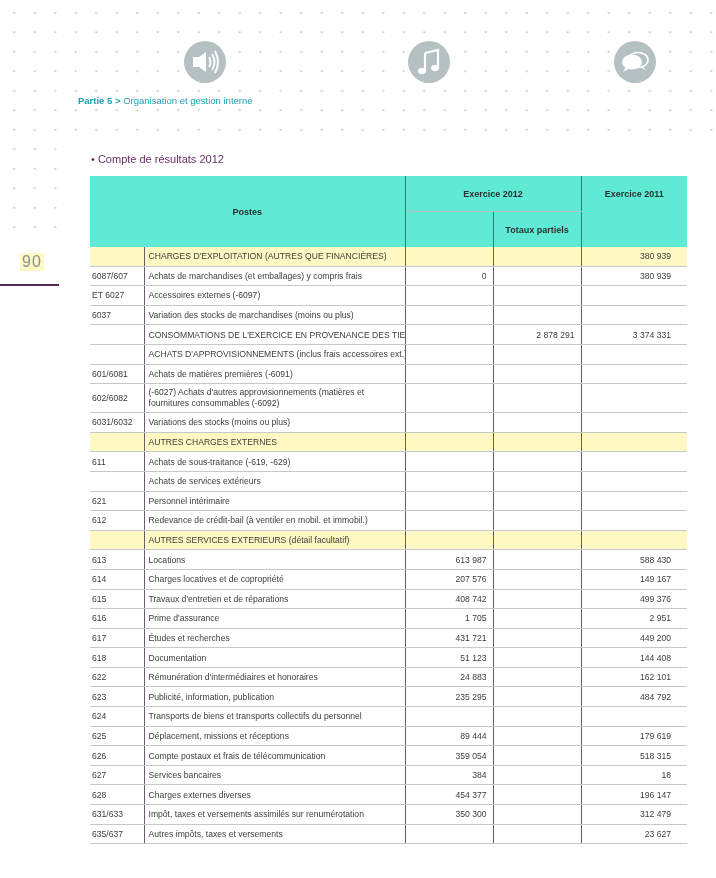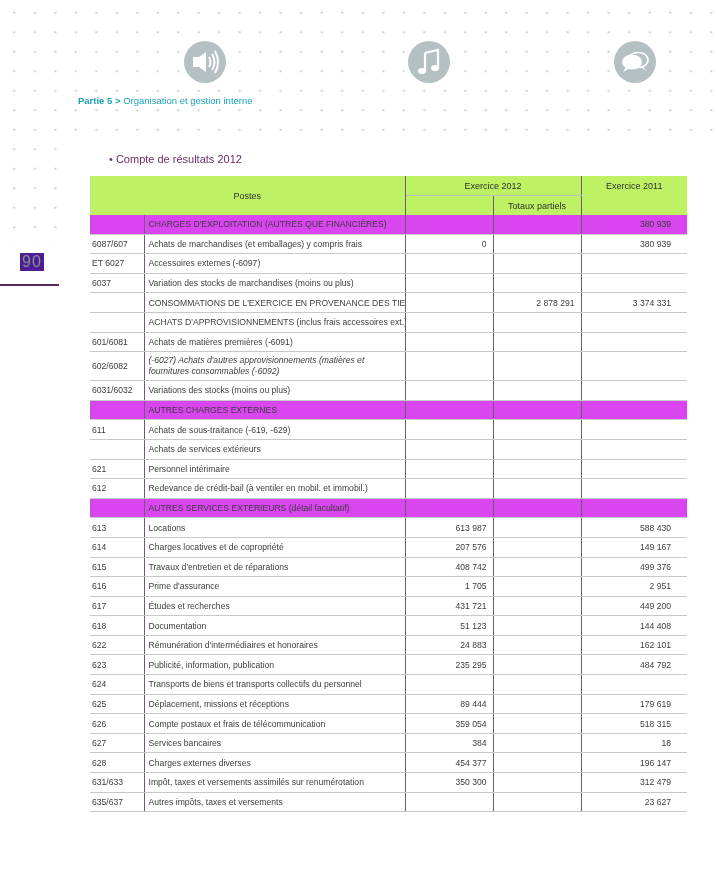--- a/index.html
+++ b/index.html
@@ -20,60 +20,60 @@
       position: absolute; width: 42px; height: 42px; border-radius: 50%;
       background: #b4c0c2; display: flex; align-items: center; justify-content: center;
     }
     .breadcrumb {
       position: absolute; left: 78px; top: 95px; font-size: 9.5px; color: #1aa3b5;
       background: #fff; padding: 0 4px 0 0;
     }
     .breadcrumb .part { font-weight: bold; }
     .page-number {
       position: absolute; left: 20px; top: 253px; font-size: 16px; color: #8a8f92;
-      letter-spacing: 1px; background: #4c1d95; padding: 0 2px;
+      letter-spacing: 1px; background: #fef9c3; padding: 0 2px;
     }
     .page-rule {
       position: absolute; left: 0; top: 284px; width: 59px; height: 2px; background: #5a2a5c;
     }
     .section-title {
-      position: absolute; left: 91px; top: 153px; font-size: 11px; color: #6a2d6b; margin-left: 18px;
+      position: absolute; left: 91px; top: 153px; font-size: 11px; color: #6a2d6b;
     }
     .table-wrap {
       position: absolute; left: 90px; top: 176px; width: 597px; background: #fff;
     }
     table {
       border-collapse: collapse; width: 597px; table-layout: fixed;
       font-family: "Liberation Sans", sans-serif; font-size: 8.6px; color: #3c3c3c;
     }
     col.c-code { width: 54px; }
     col.c-label { width: 261px; }
     col.c-v12 { width: 88px; }
     col.c-tp { width: 88px; }
     col.c-v11 { width: 106px; }
     th {
-      background: #bef264; font-weight: normal; color: #2f2f2f; font-size: 9px;
-      height: 19px; padding: 0; text-align: center;
+      background: #5eead4; font-weight: bold; color: #2f2f2f; font-size: 9px;
+      height: 35px; padding: 0; text-align: center;
     }
     th.postes { border-right: 1px solid #6e5a72; }
     th.ex2012 { border-right: 1px solid #6e5a72; border-bottom: 1px solid #b8bcbf; }
     th.tp-empty { border-right: 1px solid #6e5a72; }
     td {
       height: 18.6px; padding: 0 4px; border-bottom: 1px solid #c6c9cb;
       vertical-align: middle; white-space: nowrap; overflow: hidden;
     }
     td.code { padding-left: 2px; }
     td.label { border-left: 1px solid #6e5a72; border-right: 1px solid #6e5a72; }
     td.num { text-align: right; padding-right: 6px; }
     td.v12 { border-right: 1px solid #6e5a72; }
     td.tp { border-right: 1px solid #6e5a72; }
     td.v11 { padding-right: 16px; }
-    tr.section td { background: #d946ef; margin-top: 32px; }
+    tr.section td { background: #fef9c3; margin-top: 32px; }
     tr.tall td { height: 28px; }
-    td.wrap { white-space: normal; line-height: 11px; font-style: italic; }
+    td.wrap { white-space: normal; line-height: 11px; }
   </style>
 </head>
 <body>
 
 <div class="top-icons">
   <div class="icon-circle" style="left:184px; top:41px;">
     <svg width="30" height="26" viewBox="0 0 30 26">
       <rect x="3" y="8" width="6" height="10" fill="#fff"></rect>
       <polygon points="9,8 16,3 16,23 9,18" fill="#fff"></polygon>
       <path d="M19 8 Q22 13 19 18" stroke="#fff" stroke-width="2" fill="none"></path>

